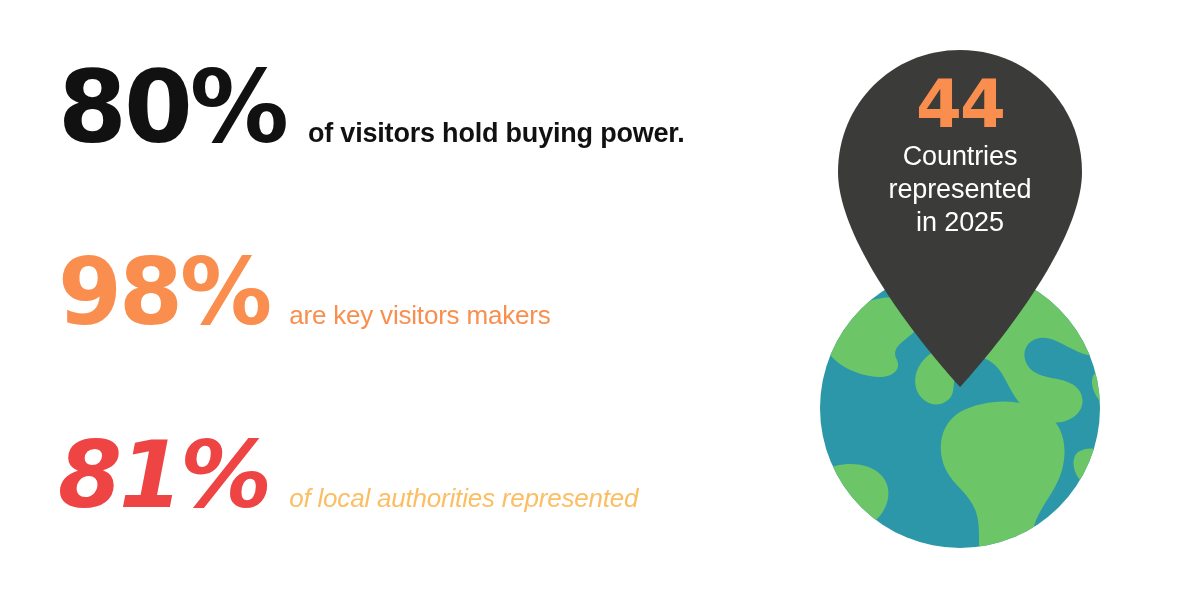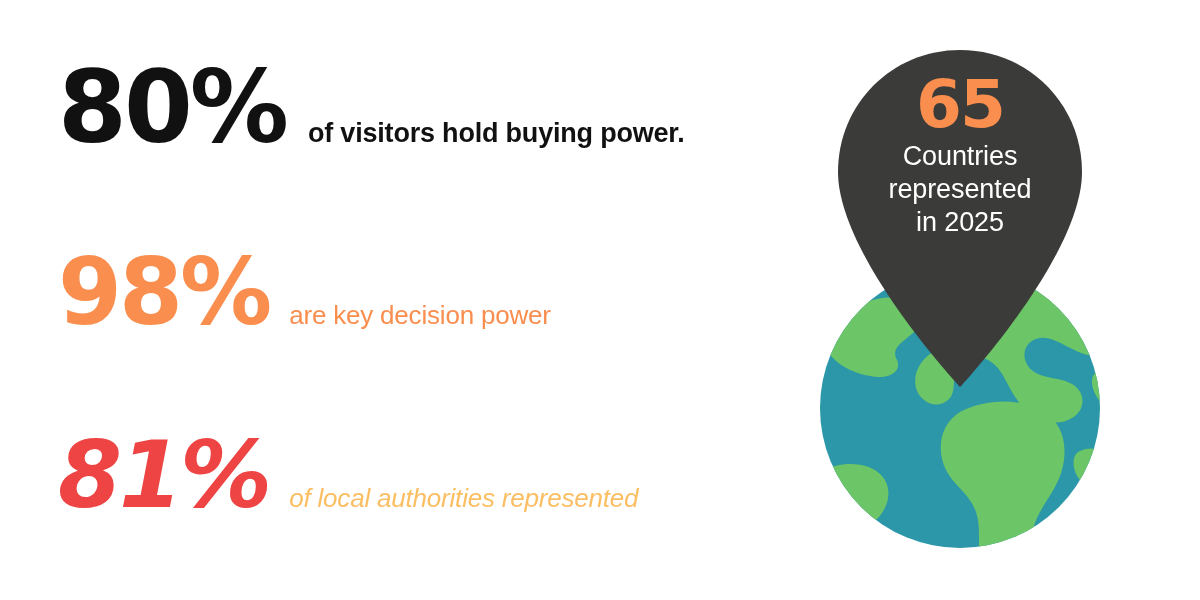--- a/index.html
+++ b/index.html
@@ -126,21 +126,21 @@
 
   <div class="stats-column">
 
     <div class="stat-row stat-row-0">
       <span class="stat-value" style="color: rgb(17, 17, 17);">80%</span>
       <span class="stat-caption" style="color: rgb(17, 17, 17);">of visitors hold buying power.</span>
     </div>
 
     <div class="stat-row stat-row-1">
       <span class="stat-value" style="color: rgb(249, 142, 78);">98%</span>
-      <span class="stat-caption" style="color: rgb(249, 142, 78);">are key decision power</span>
+      <span class="stat-caption" style="color: rgb(249, 142, 78);">are key visitors makers</span>
     </div>
 
     <div class="stat-row stat-row-2">
       <span class="stat-value" style="color: #ef4444; font-style: italic;">81%</span>
       <span class="stat-caption" style="color: rgb(251, 190, 99); font-style: italic;">of local authorities represented</span>
     </div>
 
   </div>
 
   <div class="globe-pin-graphic">
@@ -190,21 +190,21 @@
       </g>
 
       <path d="M160 367
                C160 367 38 236 38 152
                C38 84 92 30 160 30
                C228 30 282 84 282 152
                C282 236 160 367 160 367 Z" fill="#3B3B3A"></path>
     </svg>
 
     <div class="pin-text-block">
-      <div class="pin-number" style="color: rgb(249, 142, 78);">65</div>
+      <div class="pin-number" style="color: rgb(249, 142, 78);">44</div>
       <div class="pin-caption" style="color: rgb(255, 255, 255);">
         <div>Countries</div>
         <div>represented</div>
         <div>in 2025</div>
       </div>
     </div>
 
   </div>
 
 </div>

